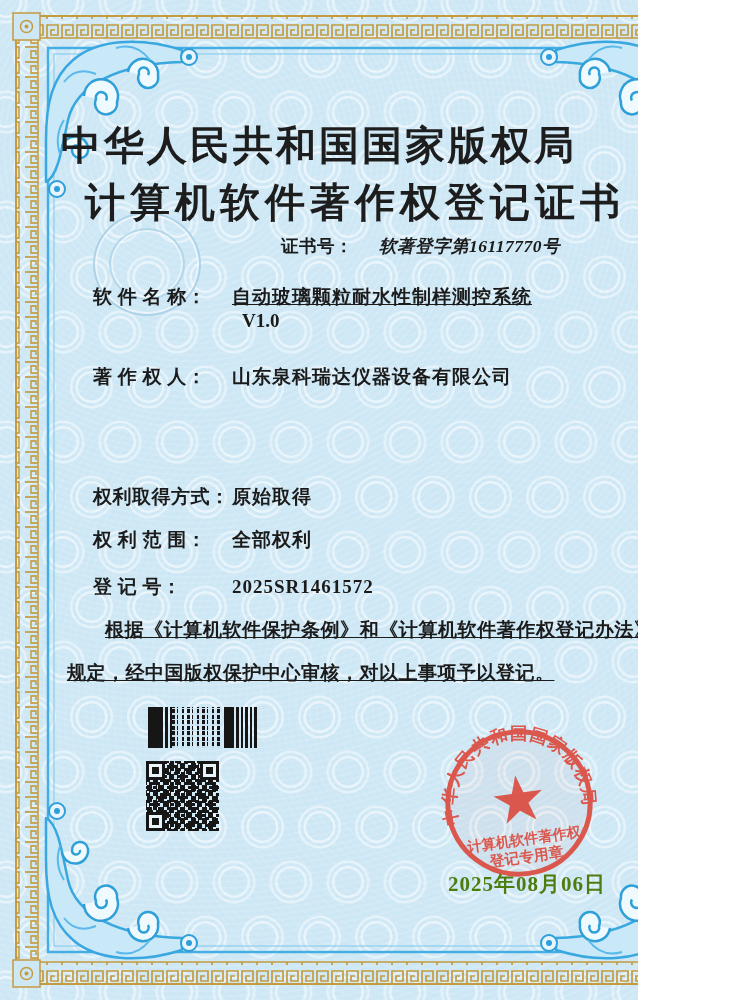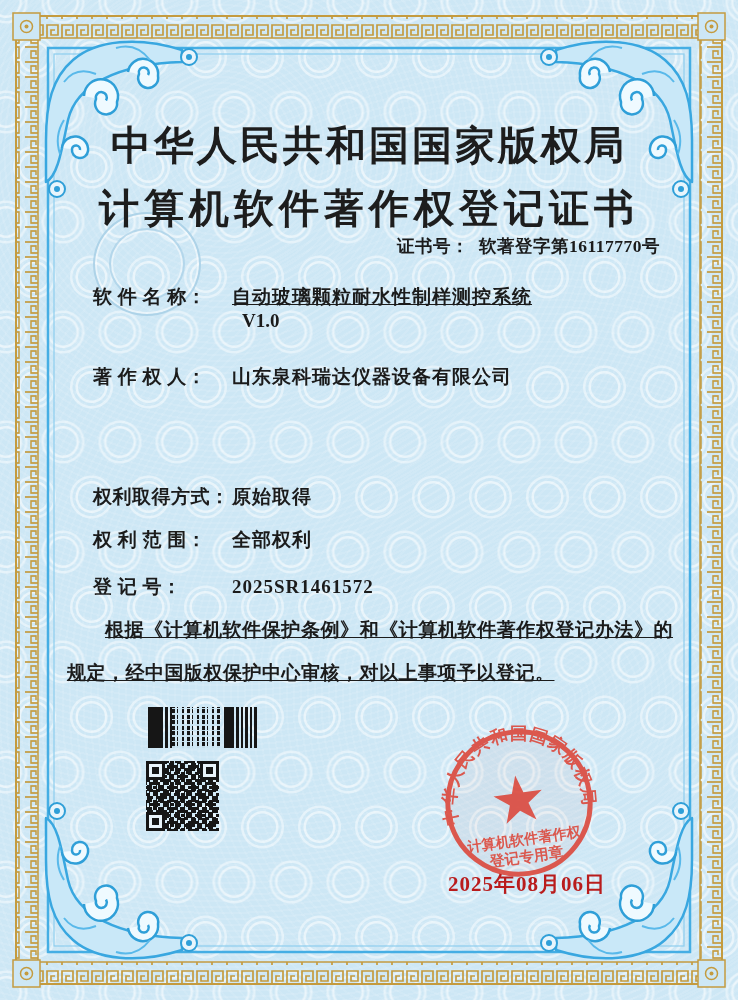--- a/index.html
+++ b/index.html
@@ -1,18 +1,18 @@
 <!DOCTYPE html>
 <html><head>
 <meta charset="utf-8">
 <style>
   html,body{margin:0;padding:0;}
   .page{
     position:relative;
-    width:738px;height:1000px;
+    width:638px;height:1000px;
     background:#cde7f5;
     overflow:hidden;
     font-family:"Liberation Serif","DejaVu Serif",serif;
     color:#1b1b1b;
   }
   
   .watermark-layer{
     position:absolute;inset:0;
     background-image:
       radial-gradient(circle, rgba(255,255,255,0) 13px, rgba(255,255,255,.55) 14px, rgba(255,255,255,.55) 15.5px, rgba(255,255,255,0) 16.5px, rgba(255,255,255,0) 18.5px, rgba(255,255,255,.45) 19.5px, rgba(255,255,255,.45) 21px, rgba(255,255,255,0) 22px),
@@ -32,26 +32,26 @@
   .emboss::after{
     content:"";position:absolute;inset:14px;border-radius:50%;
     border:2px solid rgba(170,208,231,.75);
     box-shadow:inset 0 0 0 2px rgba(255,255,255,.5);
   }
   .title{
     position:absolute;left:0;width:100%;text-align:center;margin:0;
     font-weight:bold;font-size:40px;color:#1d1d1d;
   }
   .title.l1{top:118px;letter-spacing:3px;}
-  .title.l2{top:181px;letter-spacing:5px;}
+  .title.l2{top:175px;letter-spacing:5px;padding-left:36px;}
   .cert-no{
     position:absolute;top:234px;right:78px;
     font-weight:bold;font-size:17.5px;letter-spacing:.5px;
   }
-  .cert-no .val{margin-left:10px;}
+  .cert-no .val{margin-left:26px;font-style:italic;}
   .field{position:absolute;left:93px;font-weight:bold;font-size:19px;white-space:nowrap;}
   .flabel{display:inline-block;width:124px;letter-spacing:.5px;}
   .fvalue{margin-left:15px;letter-spacing:1px;}
   .f-name{top:284px;text-decoration:underline;}
   .f-version{top:310px;left:218px;margin-left:24px;}
   .f-author{top:364px;}
   .f-acq{top:484px;}
   .f-scope{top:527px;}
   .f-reg{top:574px;}
   .statement{
@@ -76,21 +76,21 @@
   }
   .finder{position:absolute;width:19px;height:19px;border:3px solid #161616;background:#e9f4fb;box-sizing:border-box;}
   .finder::after{content:"";position:absolute;inset:3px;background:#161616;}
   .finder.tl{left:0;top:0;}
   .finder.tr{right:0;top:0;}
   .finder.bl{left:0;bottom:0;}
   .seal{position:absolute;left:440px;top:724px;width:158px;height:158px;}
   .seal text{font-family:"Liberation Serif","DejaVu Serif",serif;font-weight:bold;}
   .date{
     position:absolute;left:448px;top:870px;
-    font-weight:bold;font-size:21px;letter-spacing:1px;color:#b91c1c;
+    font-weight:bold;font-size:21px;letter-spacing:1px;color:#4d7c0f;
   }
 </style>
 </head>
 <body>
 
 <div class="page">
 
   <div class="watermark-layer"></div>
 
   <svg class="frame" width="738" height="1000" viewBox="0 0 738 1000" aria-hidden="true">

